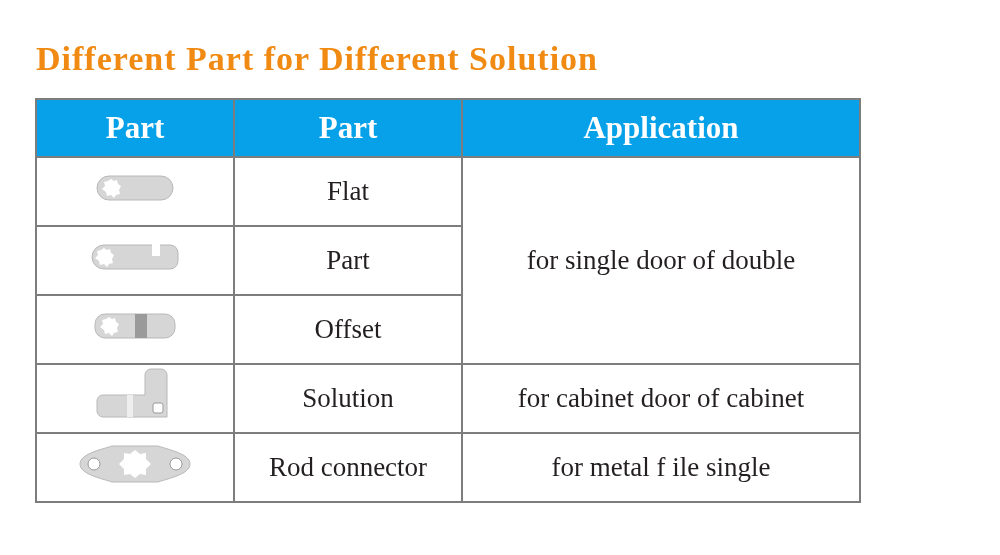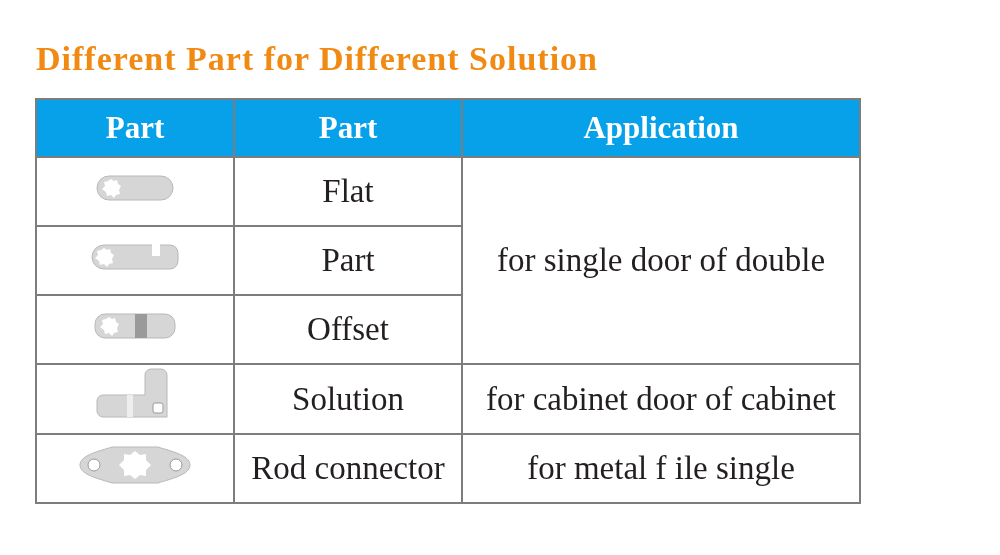--- a/index.html
+++ b/index.html
@@ -1,21 +1,21 @@
 <!DOCTYPE html>
 <html><head>
 <meta charset="utf-8">
 <style>
   html, body { margin:0; padding:0; background:#ffffff; }
   body { width:1000px; height:555px; position:relative; overflow:hidden; font-family:"Liberation Serif", serif; }
   .title { position:absolute; left:36px; top:40px; font-size:34px; font-weight:bold; color:#F18A12; letter-spacing:1px; white-space:nowrap; }
   table.parts { position:absolute; left:35px; top:98px; border-collapse:collapse; width:826px; }
   table.parts th, table.parts td { border:2px solid #7d7d7d; padding:0; text-align:center; vertical-align:middle; }
   table.parts th { background:#06A1E8; color:#ffffff; font-size:31px; font-weight:bold; height:56px; }
-  table.parts td { font-size:33px; color:#231f20; height:67px; }
+  table.parts td { font-size:27px; color:#231f20; height:67px; }
   .c1 { width:196px; } .c2 { width:226px; } .c3 { width:396px; }
   .icon { display:inline-block; }
 </style>
 </head>
 <body>
 
 <div class="title">Different Part for Different Solution</div>
 
 <table class="parts">
   <thead>

